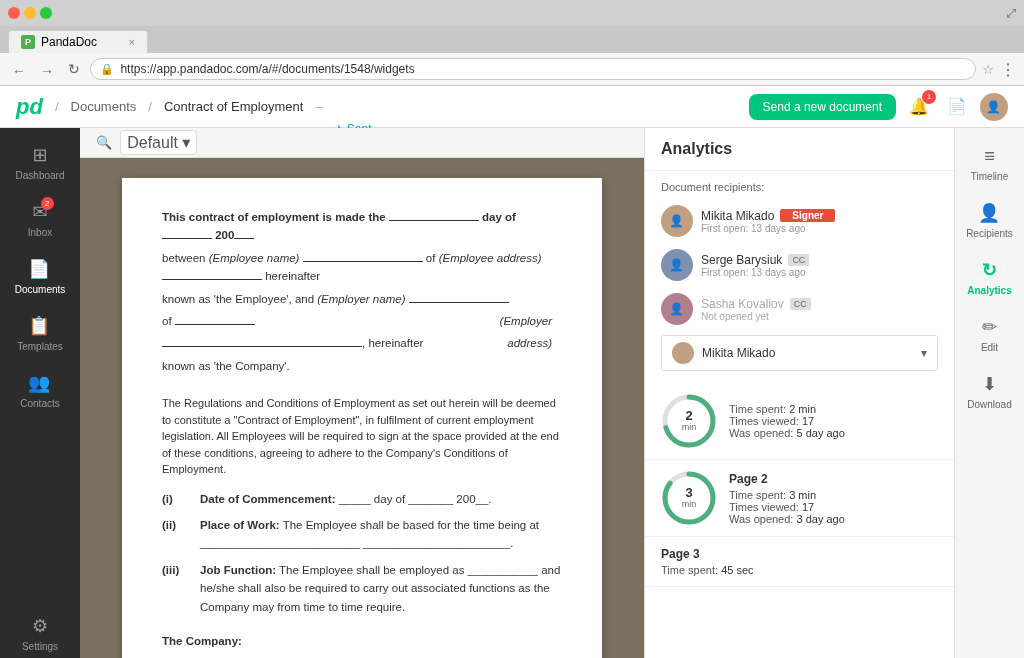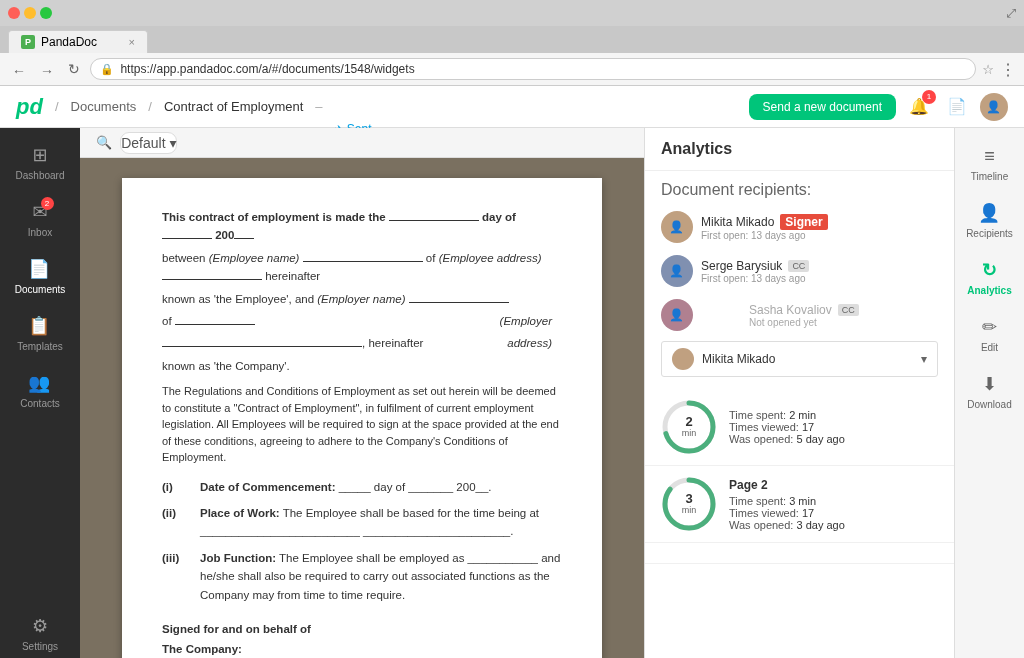--- a/index.html
+++ b/index.html
@@ -68,31 +68,31 @@
     
     .analytics-panel { width: 310px; background: white; border-left: 1px solid #ddd; overflow-y: auto; }
     .analytics-header { padding: 12px 16px; font-size: 16px; font-weight: bold; color: #333; border-bottom: 1px solid #eee; }
 
     
     .right-sidebar { width: 70px; background: #f5f5f5; border-left: 1px solid #ddd; display: flex; flex-direction: column; align-items: center; padding: 8px 0; gap: 0; }
     .right-sidebar-item { display: flex; flex-direction: column; align-items: center; padding: 10px 4px; gap: 4px; cursor: pointer; color: #666; font-size: 10px; width: 100%; text-align: center; }
     .right-sidebar-item .icon { font-size: 18px; }
 
     
-    .section-label { font-size: 16px; color: #666; padding: 10px 16px 6px; }
+    .section-label { font-size: 11px; color: #666; padding: 10px 16px 6px; }
     .recipient-item { display: flex; align-items: center; gap: 8px; padding: 6px 16px; }
     .recipient-avatar { width: 32px; height: 32px; border-radius: 50%; background: #c0a080; flex-shrink: 0; display: flex; align-items: center; justify-content: center; font-size: 12px; color: white; overflow: hidden; }
     .recipient-avatar.alt { background: #8090b0; }
     .recipient-avatar.alt2 { background: #b08090; }
     .recipient-info { flex: 1; }
     .recipient-name { font-size: 12px; font-weight: 500; color: #333; display: flex; align-items: center; gap: 6px; }
     .recipient-sub { font-size: 10px; color: #999; }
-    .signer-badge { background: #e74c3c; color: white; font-size: 12px; padding: 1px 5px; border-radius: 2px; font-weight: bold; }
+    .signer-badge { background: #e74c3c; color: white; font-size: 10px; padding: 1px 12px; border-radius: 2px; font-weight: bold; }
     .cc-badge { background: #ddd; color: #666; font-size: 9px; padding: 1px 4px; border-radius: 2px; }
-    .not-opened { color: #aaa; margin-left: 48px; }
+    .not-opened { color: #aaa; }
 
     
     .show-analytics-label { font-size: 11px; color: #666; padding: 10px 16px 4px; }
     .analytics-dropdown { margin: 4px 16px 12px; border: 1px solid #ddd; border-radius: 3px; padding: 6px 10px; display: flex; align-items: center; gap: 8px; cursor: pointer; }
     .analytics-dropdown .avatar-sm { width: 22px; height: 22px; border-radius: 50%; background: #c0a080; }
     .analytics-dropdown .dropdown-name { flex: 1; font-size: 12px; color: #333; }
     .analytics-dropdown .chevron { color: #666; font-size: 12px; }
 
     
     .page-card { display: flex; align-items: center; gap: 12px; padding: 10px 16px; border-bottom: 1px solid #f0f0f0; }
@@ -105,21 +105,21 @@
     .page-info { flex: 1; }
     .page-name { font-size: 12px; font-weight: bold; color: #333; margin-bottom: 3px; }
     .page-stat { font-size: 11px; color: #555; }
     .page-stat span { color: #333; font-weight: 500; }
 
     
     ::-webkit-scrollbar { width: 6px; }
     ::-webkit-scrollbar-track { background: #f1f1f1; }
     ::-webkit-scrollbar-thumb { background: #ccc; border-radius: 3px; }
 
-    .doc-zoom { font-size: 14px; color: #555; cursor: pointer; padding: 2px 0; border: 1px solid #ddd; border-radius: 9px; background: white; }
+    .doc-zoom { font-size: 16px; color: #555; cursor: pointer; padding: 2px 6px; border: 1px solid #ddd; border-radius: 4px; background: white; }
 
     .browser-fullwindow { height: 658px; }
   </style>
 </head>
 <body>
 
 <div class="browser-fullwindow">
 
   <div class="browser-titlebar">
     <div class="browser-dots">
@@ -234,21 +234,21 @@
               <span class="underline" style="min-width:100px;"> </span>
             </p>
             <p style="margin-bottom:4px;font-size:11.5px;">
               of <span class="underline" style="min-width:80px;"> </span>
               <span class="italic" style="float:right;margin-right:10px;">(Employer</span>
             </p>
             <p style="margin-bottom:4px;font-size:11.5px;">
               <span class="italic" style="float:right;margin-right:10px;">address)</span>
               <span class="underline" style="min-width:200px;"> </span>, hereinafter
             </p>
-            <p style="margin-bottom:8px;font-size:11.5px;clear:both;">
+            <p style="margin-bottom:20px;font-size:11.5px;clear:both;">
               known as 'the Company'.
             </p>
             <p style="margin-bottom:12px;font-size:11px;line-height:1.5;">
               The Regulations and Conditions of Employment as set out herein will be deemed to constitute a "Contract of Employment", in fulfilment of current employment legislation. All Employees will be required to sign at the space provided at the end of these conditions, agreeing to adhere to the Company's Conditions of Employment.
             </p>
           </div>
 
           <div class="section-item">
             <span class="section-num">(i)</span>
             <div class="section-content">
@@ -265,21 +265,20 @@
           </div>
           <div class="section-item">
             <span class="section-num">(iii)</span>
             <div class="section-content">
               <span class="bold">Job Function:</span>
               <span> The Employee shall be employed as ___________ and he/she shall also be required to carry out associated functions as the Company may from time to time require.</span>
             </div>
           </div>
 
           <div class="sign-section">
-            <p style="font-weight:bold;font-size:11.5px;margin-bottom:2px;">Signed for and on behalf of</p>
             <p style="font-weight:bold;font-size:11.5px;margin-bottom:12px;">The Company:</p>
 
           </div>
 
         </div>
       </div>
     </div>
 
     <div class="analytics-panel">
       <div class="analytics-header">Analytics</div>
@@ -358,20 +357,24 @@
           </div>
           <div class="page-info">
             <div class="page-name">Page 2</div>
             <div class="page-stat">Time spent: <span>3 min</span></div>
             <div class="page-stat">Times viewed: <span>17</span></div>
             <div class="page-stat">Was opened: <span>3 day ago</span></div>
           </div>
         </div>
 
         <div class="page-card">
+          <div class="page-info">
+            <div class="page-name">Page 3</div>
+            <div class="page-stat">Time spent: <span>45 sec</span></div>
+          </div>
         </div>
       </div>
     </div>
 
     <div class="right-sidebar">
       <div class="right-sidebar-item">
         <span class="icon">≡</span>
         <span>Timeline</span>
       </div>
       <div class="right-sidebar-item">

